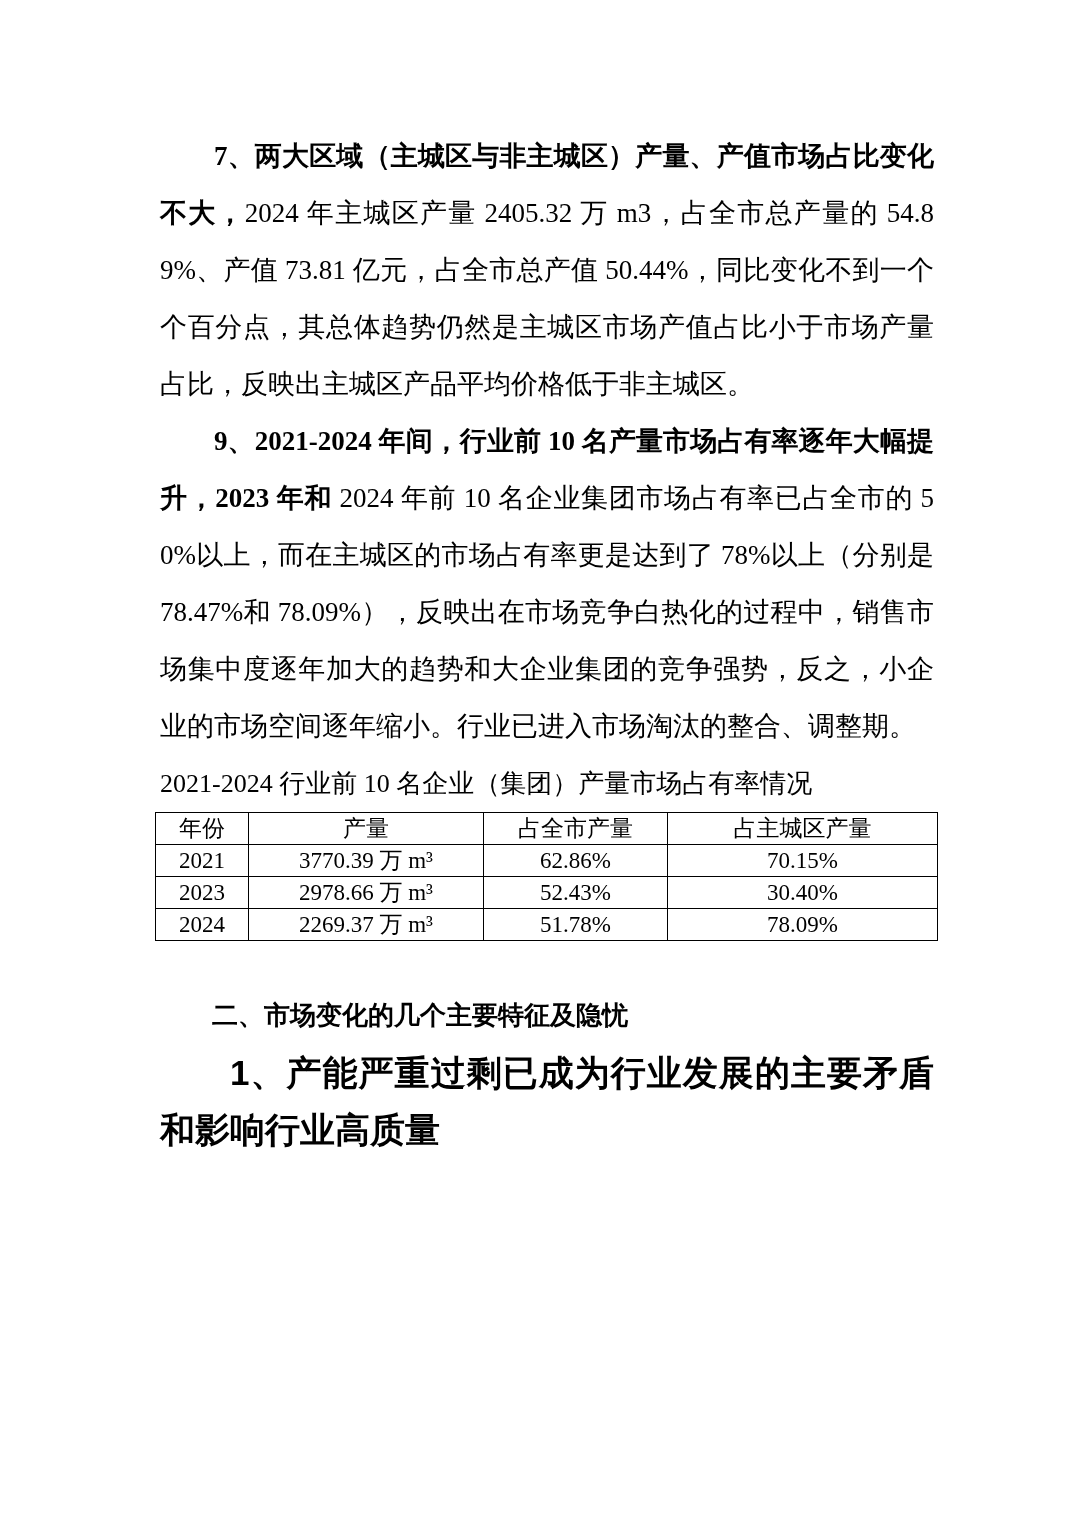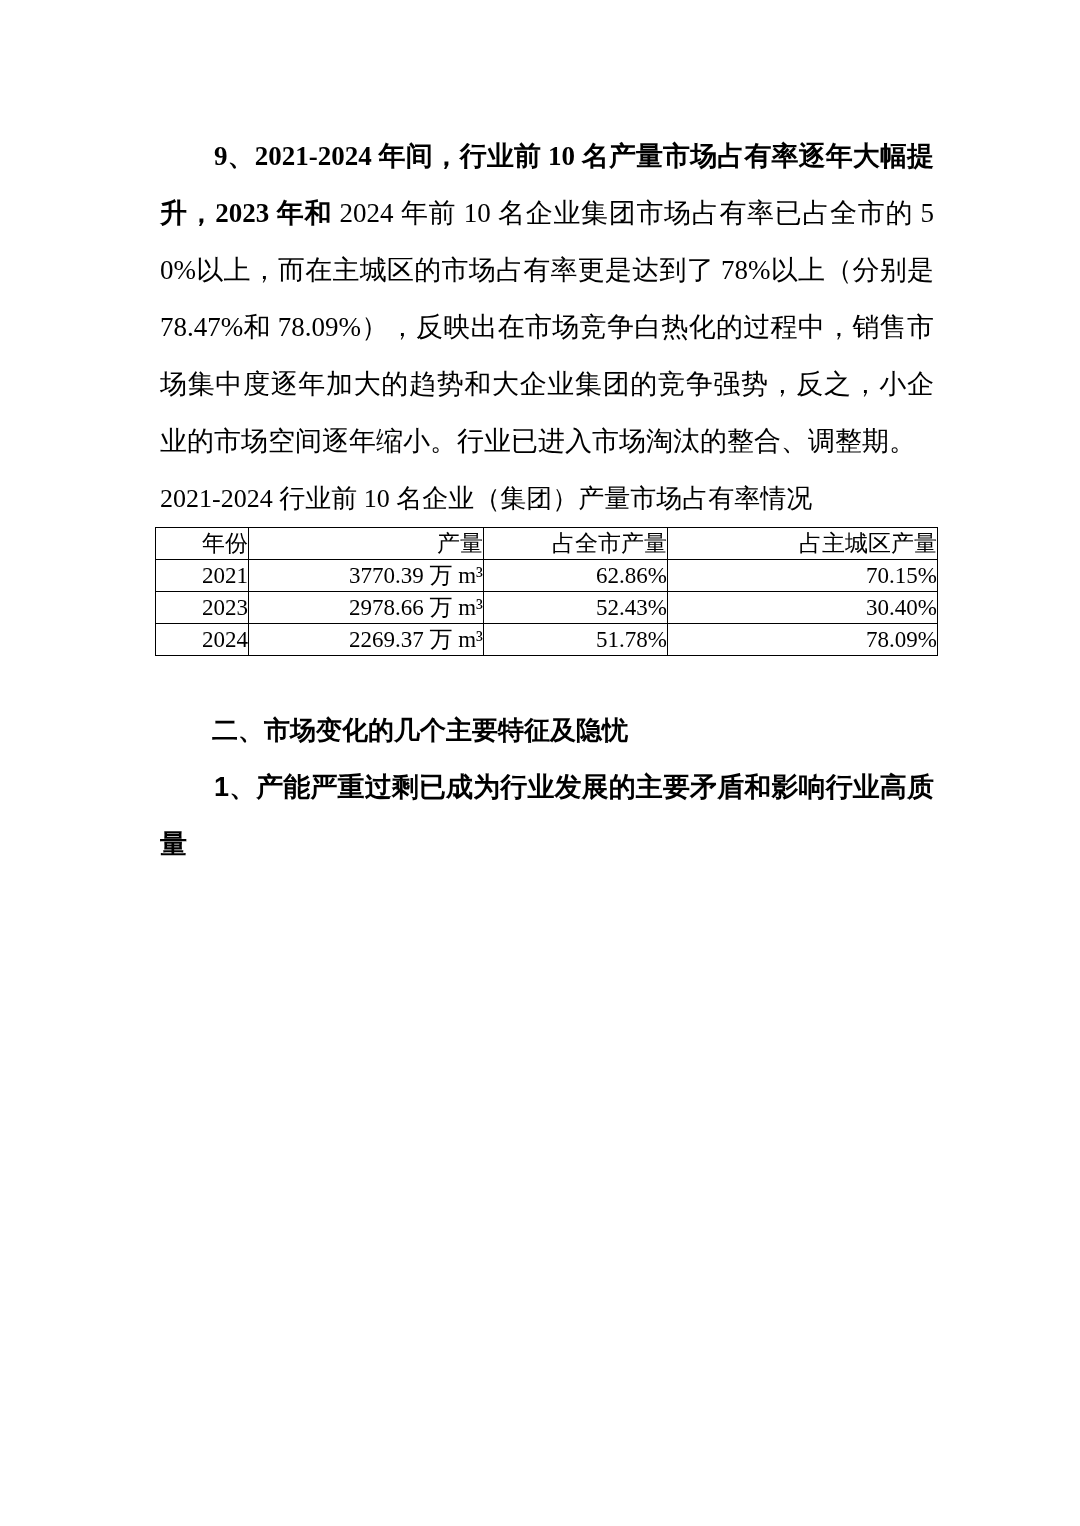--- a/index.html
+++ b/index.html
@@ -38,50 +38,53 @@
     width: 782px;
     margin-left: -5px;
     border-collapse: collapse;
     table-layout: fixed;
   }
   table.data-table th,
   table.data-table td {
     border: 1.5px solid #000000;
     height: 29px;
     padding: 0;
-    text-align: right;
+    text-align: center;
     vertical-align: middle;
     font-size: 23px;
     font-weight: normal;
     font-family: "Liberation Serif", "DejaVu Serif", serif;
   }
   .section-heading {
     margin: 46px 0 0 0;
     font-size: 26px;
     line-height: 57px;
     font-weight: bold;
     text-indent: 2em;
     font-family: "Liberation Sans", "DejaVu Sans", sans-serif;
   }
   .subsection-heading {
     margin: 0;
-    font-size: 27px;
+    font-size: 35px;
     line-height: 57px;
     font-weight: bold;
     text-indent: 2em;
     text-align: justify;
     font-family: "Liberation Sans", "DejaVu Sans", sans-serif;
   }
 </style>
 </head>
 <body>
 
 <div class="page">
   <div class="content">
 
+    <p class="body-para">
+      <span class="lead">7、两大区域（主城区与非主城区）产量、产值市场占比变化不大，</span><span>2024 年主城区产量 2405.32 万 m3，占全市总产量的 54.89%、产值 73.81 亿元，占全市总产值 50.44%，同比变化不到一个个百分点，其总体趋势仍然是主城区市场产值占比小于市场产量占比，反映出主城区产品平均价格低于非主城区。</span>
+    </p>
 
 
     <p class="body-para">
       <span class="lead">9、2021-2024 年间，行业前 10 名产量市场占有率逐年大幅提升，2023 年和</span><span> 2024 年前 10 名企业集团市场占有率已占全市的 50%以上，而在主城区的市场占有率更是达到了 78%以上（分别是 78.47%和 78.09%），反映出在市场竞争白热化的过程中，销售市场集中度逐年加大的趋势和大企业集团的竞争强势，反之，小企业的市场空间逐年缩小。行业已进入市场淘汰的整合、调整期。</span>
     </p>
 
     <p class="table-title">2021-2024 行业前 10 名企业（集团）产量市场占有率情况</p>
 
     <table class="data-table">
       <colgroup>

